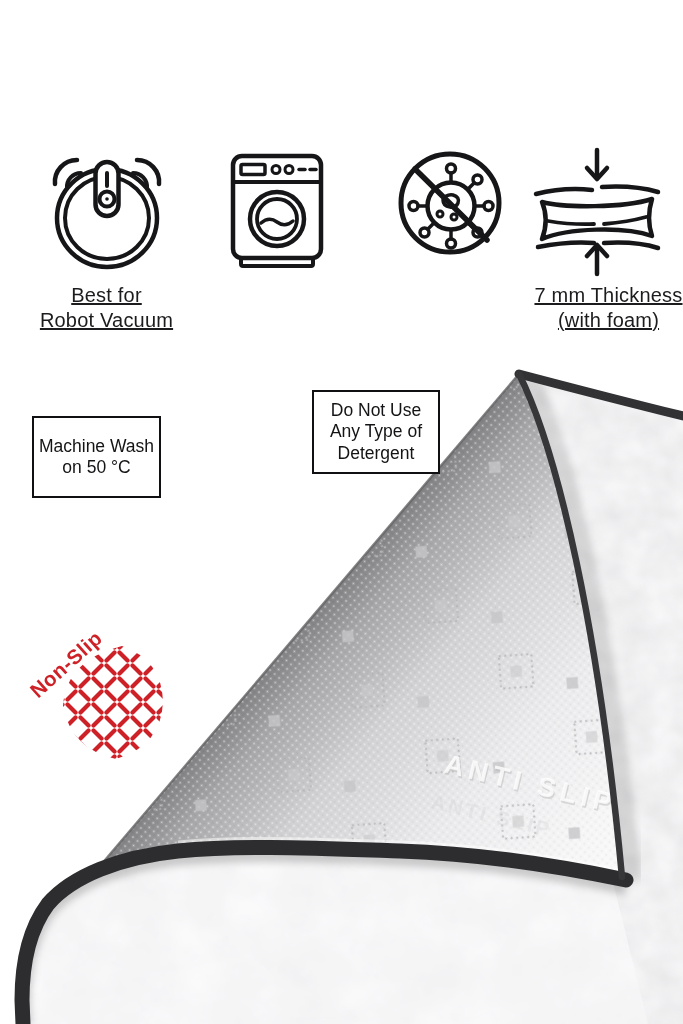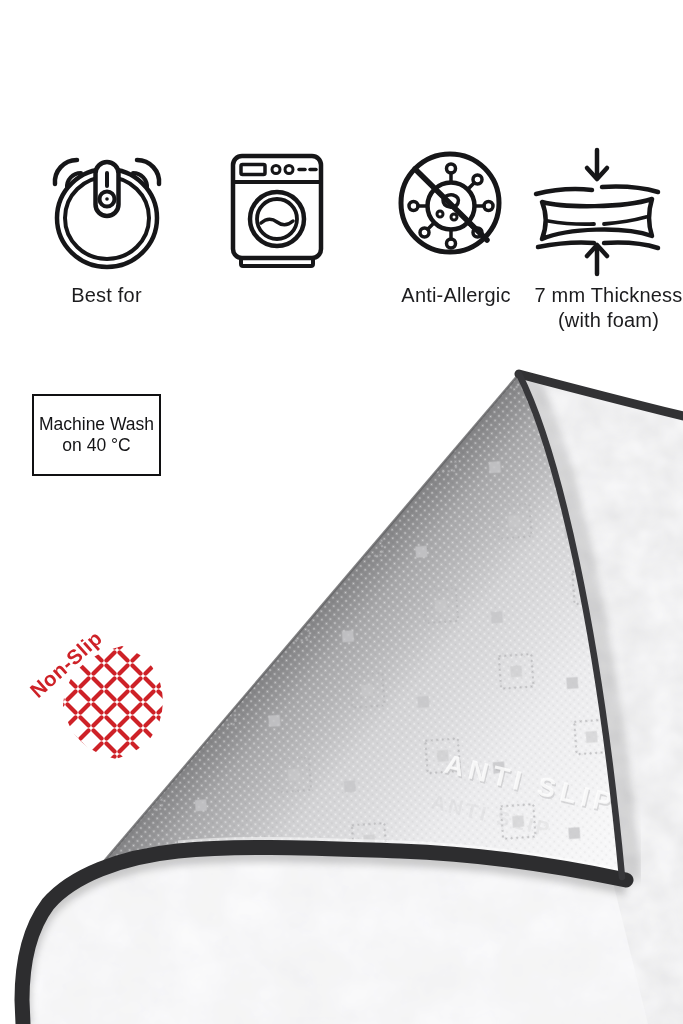--- a/index.html
+++ b/index.html
@@ -1,20 +1,20 @@
 <!DOCTYPE html>
 <html><head>
 <meta charset="utf-8">
 <style>
   html,body{margin:0;padding:0;background:#ffffff;}
   #canvas{position:relative;width:683px;height:1024px;background:#ffffff;overflow:hidden;
           font-family:"Liberation Sans",sans-serif;}
   .icon-svg{position:absolute;}
   .cap{position:absolute;text-align:center;font-size:20px;line-height:25px;color:#1c1c1e;
-       letter-spacing:0.2px;}
+       letter-spacing:0.2px;text-decoration:underline;}
   .care-box{position:absolute;border:2.5px solid #101012;background:#ffffff;
             display:flex;flex-direction:column;justify-content:center;text-align:center;
             font-size:17.5px;line-height:21.5px;color:#141416;}
   .rug-svg{position:absolute;left:0;top:0;}
 </style>
 </head>
 <body>
 
 <div id="canvas">
 
@@ -204,27 +204,30 @@
     <path d="M24,75 Q48,79 70,78" stroke-width="3.8"></path>
     <path d="M80,78 Q104,76 122,71" stroke-width="3.8"></path>
     <path d="M14,101 Q45,95 70,97" stroke-width="4.5"></path>
     <path d="M80,97 Q112,95 134,102" stroke-width="4.5"></path>
     <line x1="73" y1="128" x2="73" y2="102" stroke-width="4.5"></line>
     <path d="M63,110 L73,99 L83,110" stroke-width="4.5"></path>
   </svg>
 
   <div class="cap" style="left:24px;top:283px;width:165px">
     <div>Best for</div>
-  </div>
-  <div class="cap" style="left:376px;top:283px;width:160px">
-    <div>Anti-Allergic</div>
+    <div>Robot Vacuum</div>
   </div>
   <div class="cap" style="left:521px;top:283px;width:175px">
     <div>7 mm Thickness</div>
     <div>(with foam)</div>
   </div>
 
-  <div class="care-box" style="left:32px;top:394px;width:125px;height:78px">
+  <div class="care-box" style="left:32px;top:416px;width:125px;height:78px">
     <div>Machine Wash</div>
-    <div>on 40 °C</div>
+    <div>on 50 °C</div>
+  </div>
+  <div class="care-box" style="left:312px;top:390px;width:124px;height:80px">
+    <div>Do Not Use</div>
+    <div>Any Type of</div>
+    <div>Detergent</div>
   </div>
 
 </div>
 
 </body></html>

